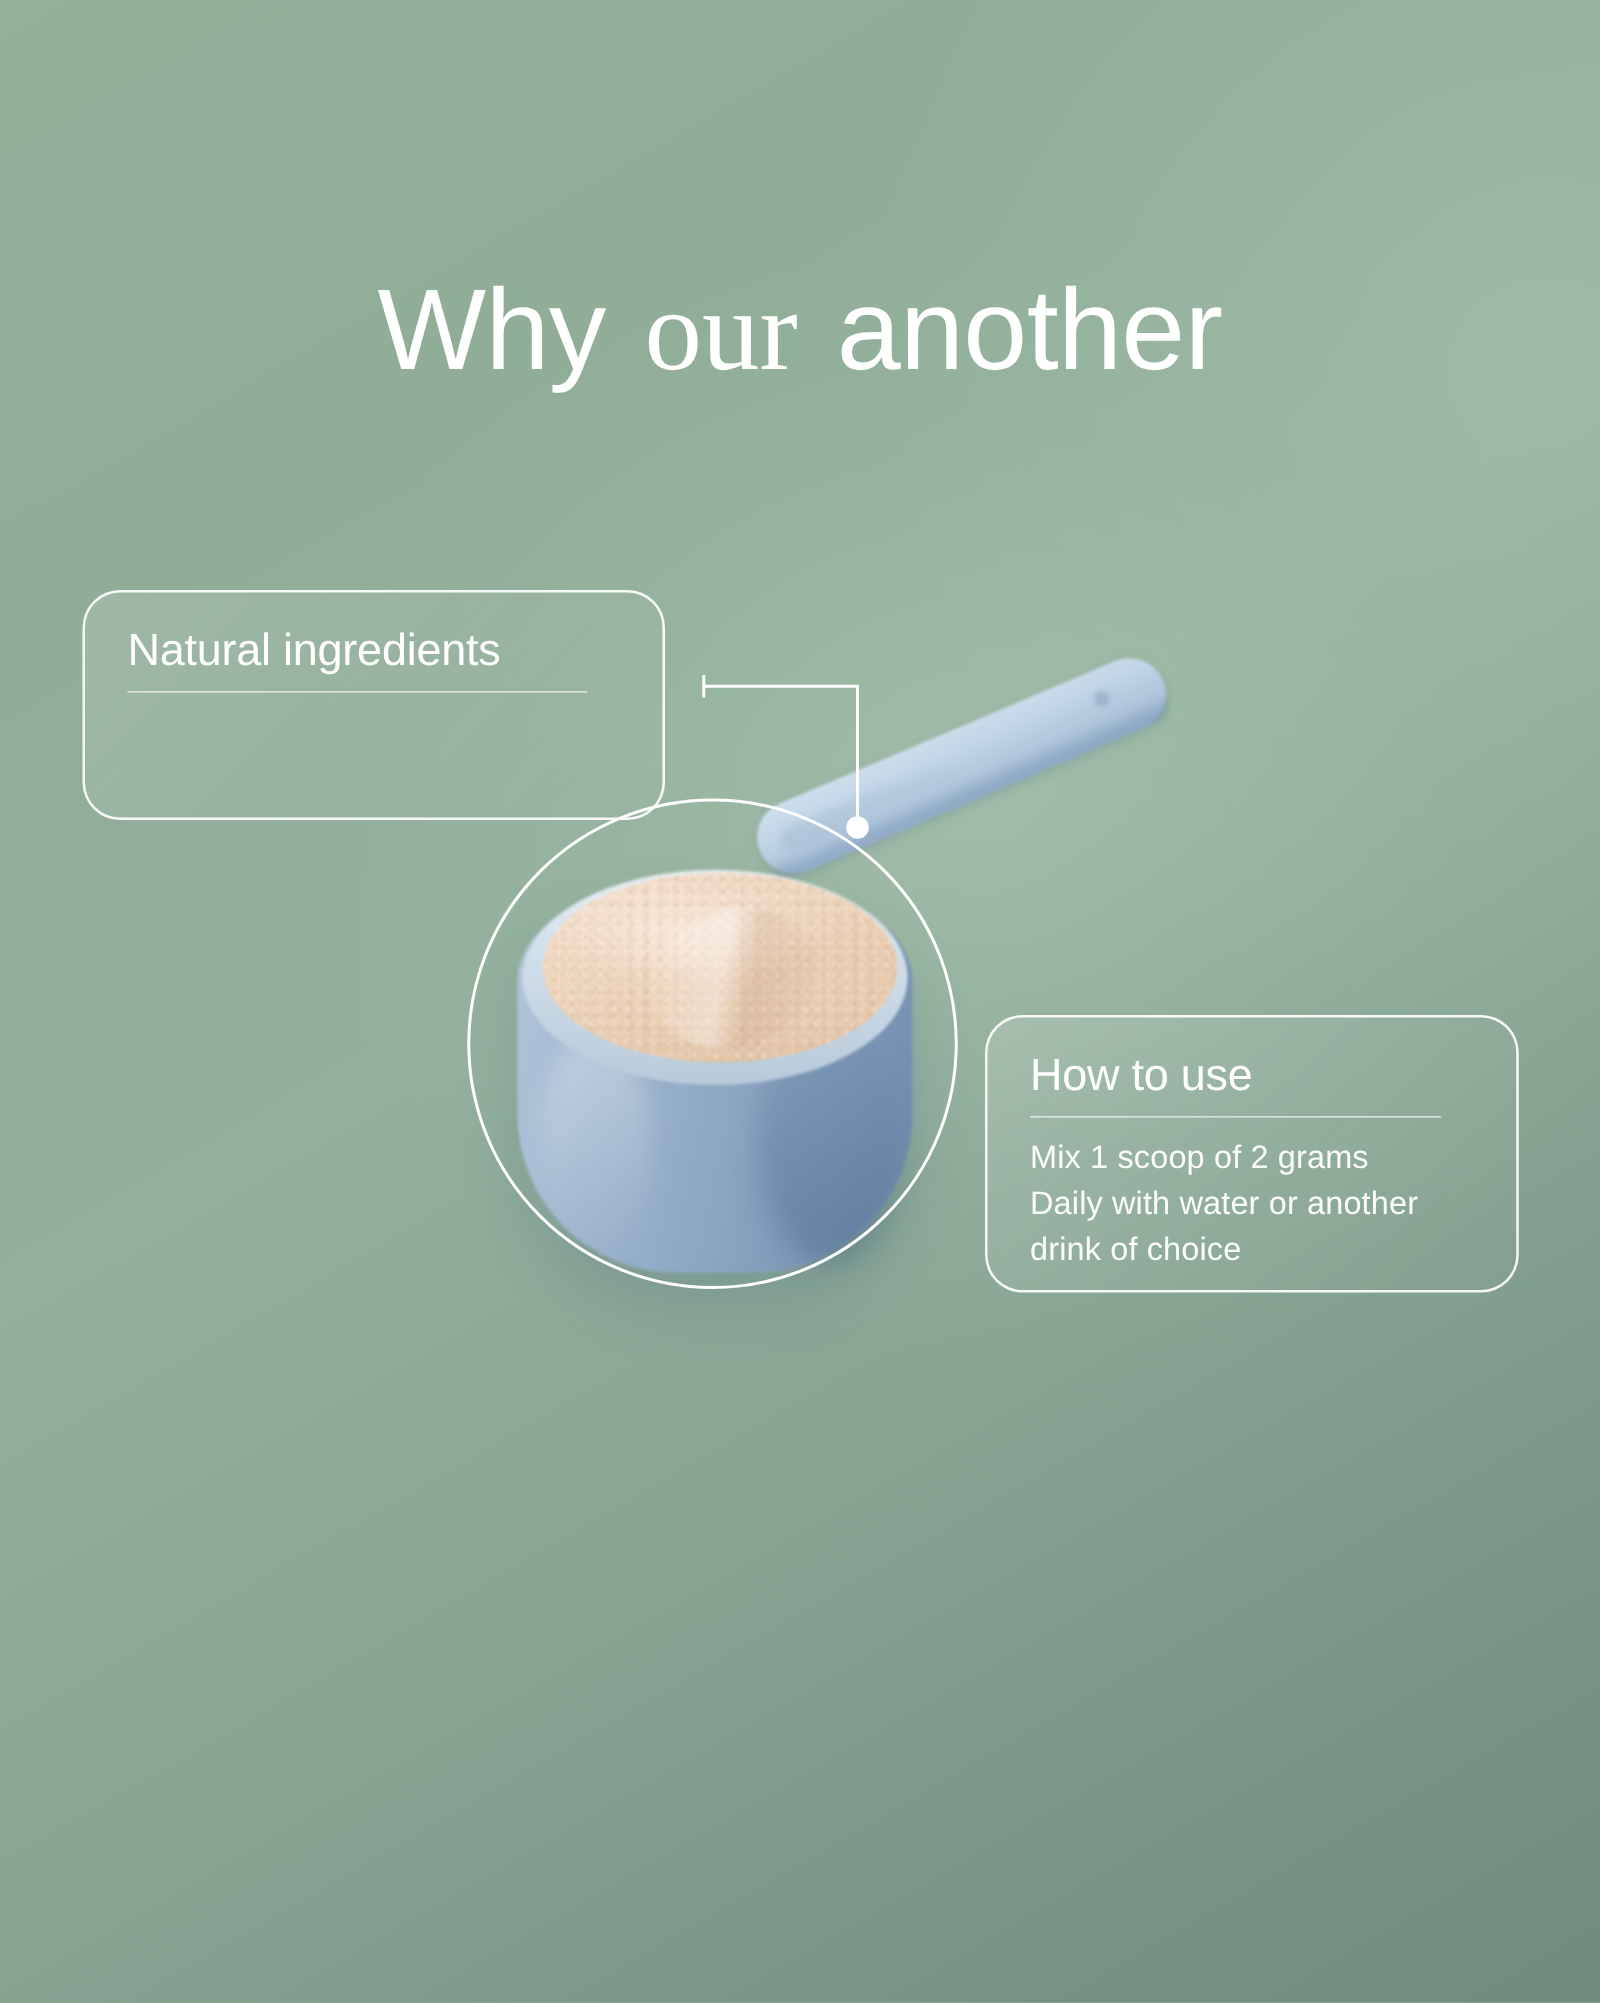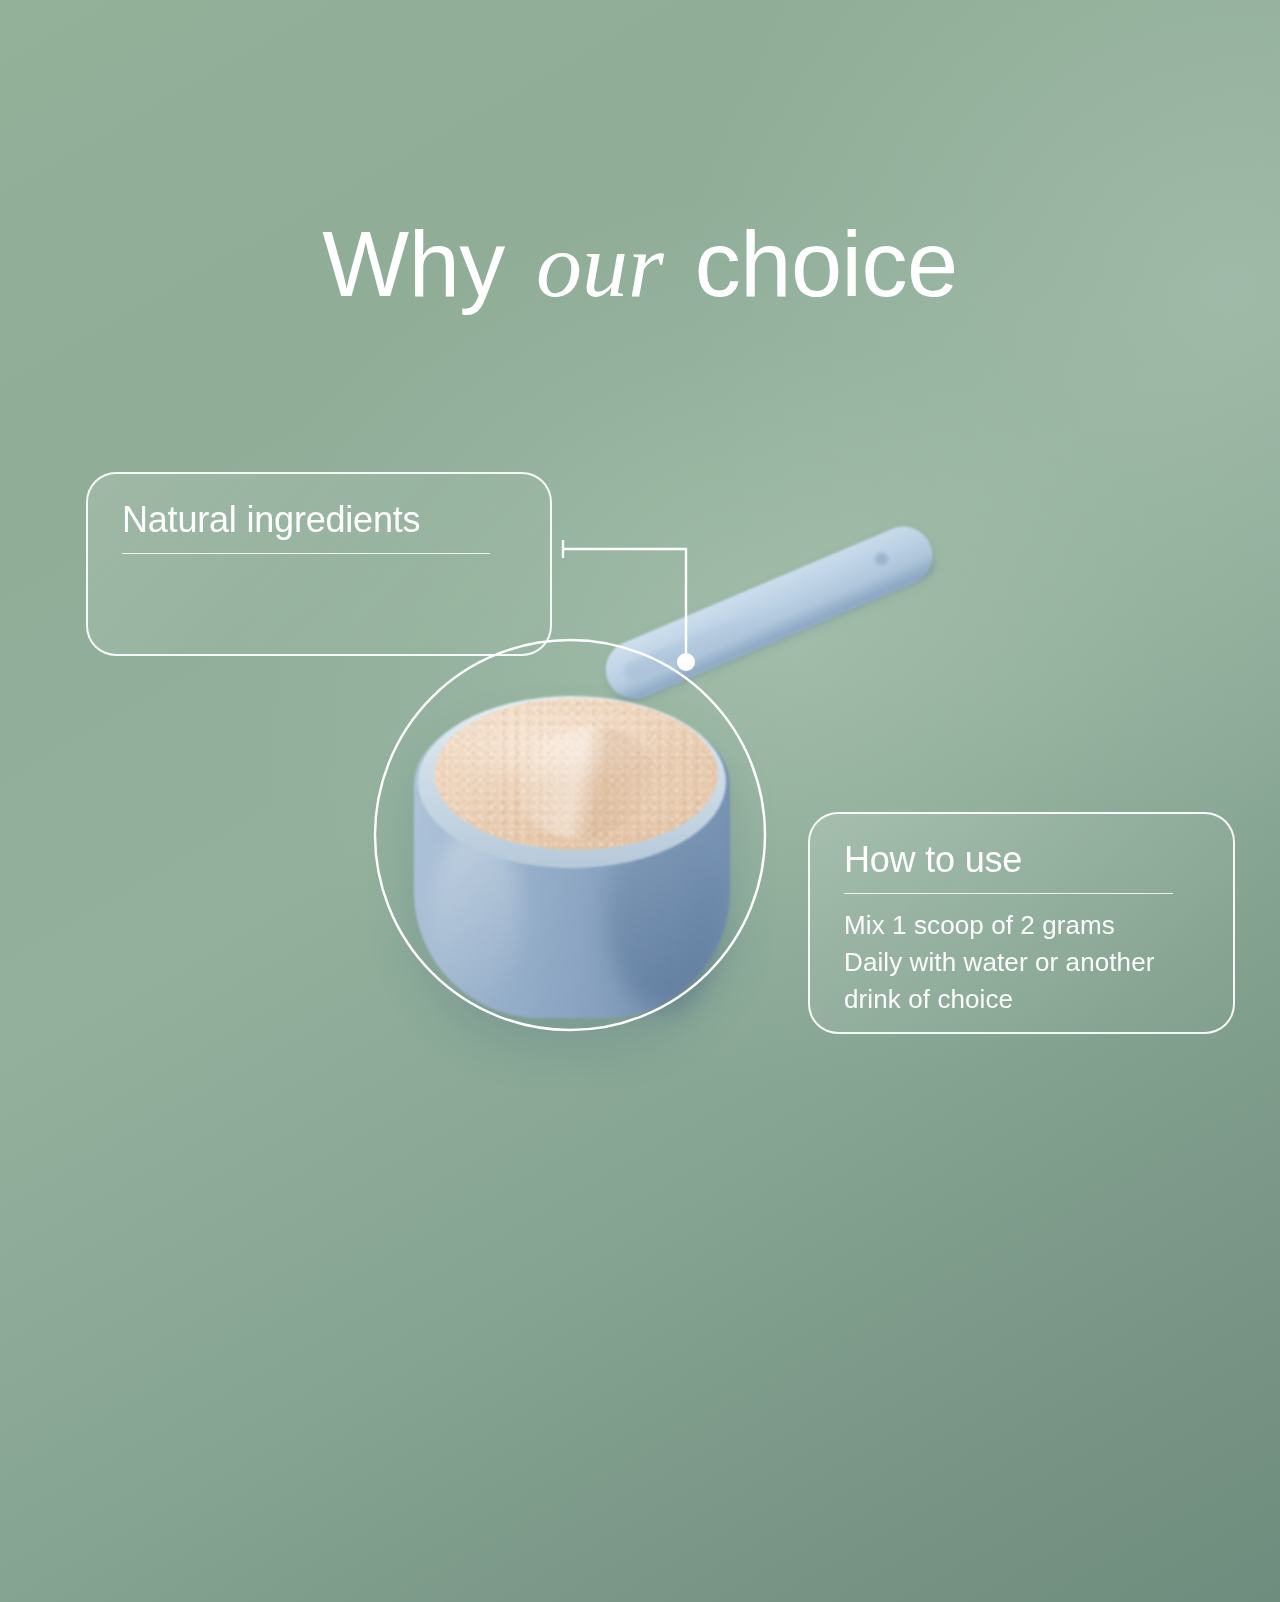--- a/index.html
+++ b/index.html
@@ -31,21 +31,20 @@
     top: 216px;
     text-align: center;
     color: #ffffff;
     font-size: 92px;
     line-height: 1.05;
     font-weight: 400;
     letter-spacing: -0.5px;
     white-space: nowrap;
   }
   .title .em {
-    font-style: italic;
     font-family: "Liberation Serif", serif;
     font-size: 92px;
     letter-spacing: 0px;
     padding: 0 6px;
     text-align: right;
   }
 
   
   .photo-layer {
     position: absolute;
@@ -196,21 +195,20 @@
 
   
   .card {
     position: absolute;
     box-sizing: border-box;
     border: 2px solid rgba(255,255,255,0.92);
     border-radius: 30px;
     background: linear-gradient(135deg, rgba(255,255,255,0.14) 0%, rgba(255,255,255,0.06) 55%, rgba(255,255,255,0.02) 100%);
     color: #ffffff;
     padding: 26px 54px 30px 34px;
-    margin-left: 20px;
   }
   .card-left {
     left: 66px;
     top: 472px;
     width: 466px;
     height: 184px;
   }
   .card-right {
     left: 788px;
     top: 812px;
@@ -239,21 +237,21 @@
   }
 </style>
 </head>
 <body>
 
 <div class="poster">
 
   <div class="title">
     <span>Why</span>
     <span class="em">our</span>
-    <span>choice</span>
+    <span>another</span>
   </div>
 
   <div class="photo-layer">
     <div class="scoop">
       <div class="handle">
         <div class="handle-emboss"></div>
         <div class="handle-hole"></div>
         <div class="handle-shade"></div>
       </div>
       <div class="cup">

